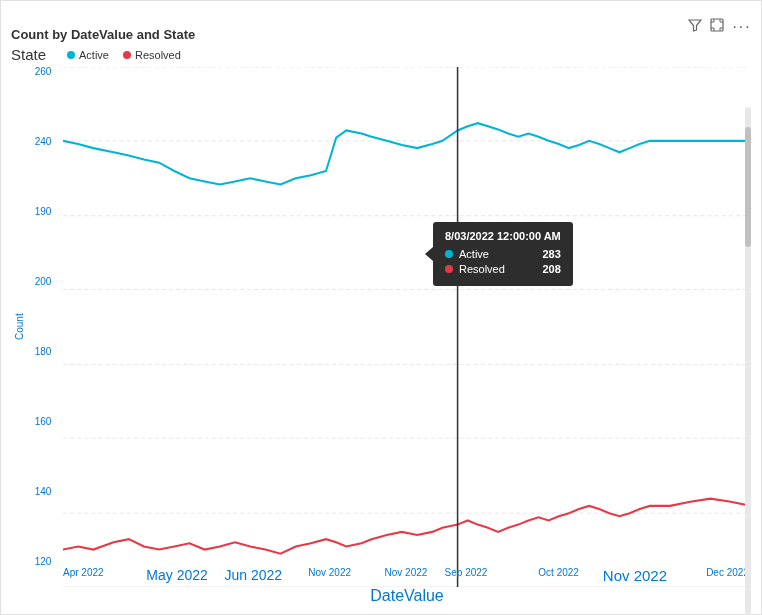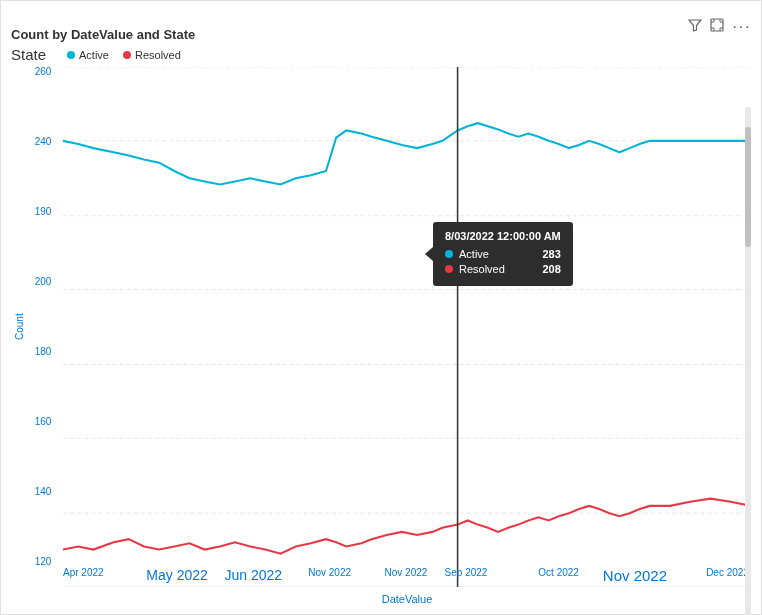--- a/index.html
+++ b/index.html
@@ -359,20 +359,20 @@
         <span style="font-size:14px;color:#0078d4;width:11%;text-align:center;">May 2022</span>
         <span style="font-size:14px;color:#0078d4;width:11%;text-align:center;">Jun 2022</span>
         <span style="font-size:10px;color:#0078d4;width:11%;text-align:center;">Nov 2022</span>
         <span style="font-size:10px;color:#0078d4;width:11%;text-align:center;">Nov 2022</span>
         <span style="font-size:10px;color:#0078d4;width:11%;text-align:left;">Sep 2022</span>
         <span style="font-size:10px;color:#0078d4;width:11%;text-align:center;">Oct 2022</span>
         <span style="font-size:15px;color:#0078d4;width:11%;text-align:center;">Nov 2022</span>
         <span style="font-size:10px;color:#0078d4;width:11%;text-align:right;">Dec 2022</span>
       </div>
 
-      <div style="position:absolute;bottom:-18px;left:50%;transform:translateX(-50%);font-size:11px;color:#0078d4;">DateValue</div>
+      <div style="position:absolute;bottom:-18px;left:50%;transform:translateX(-50%);font-size:16px;color:#0078d4;">DateValue</div>
     </div>
 
     <div class="scrollbar-right">
       <div class="scrollbar-thumb"></div>
     </div>
   </div>
 </div>
 
 </body></html>

